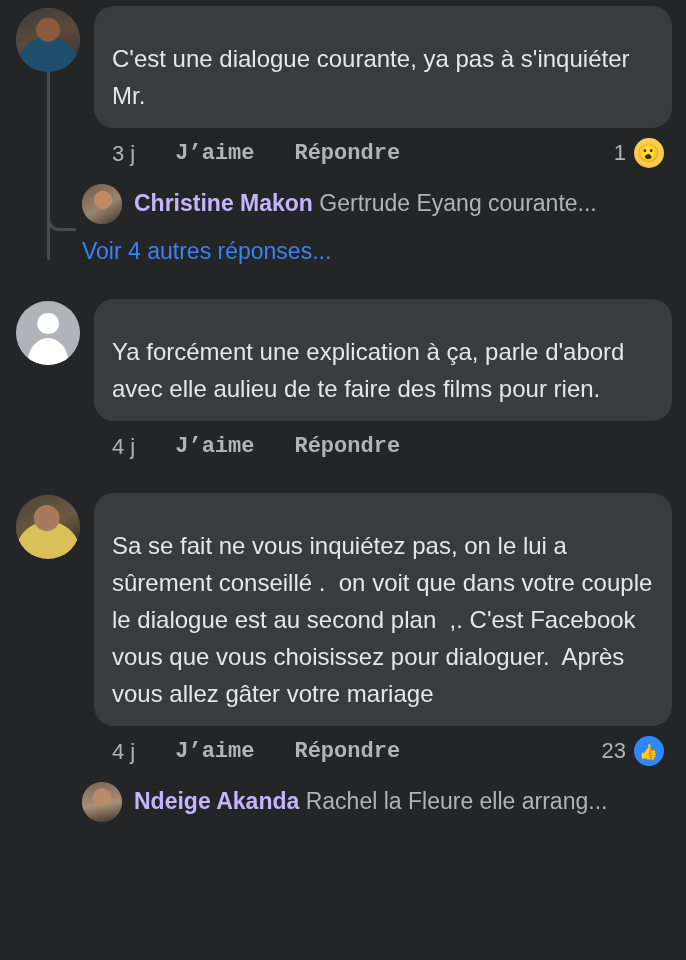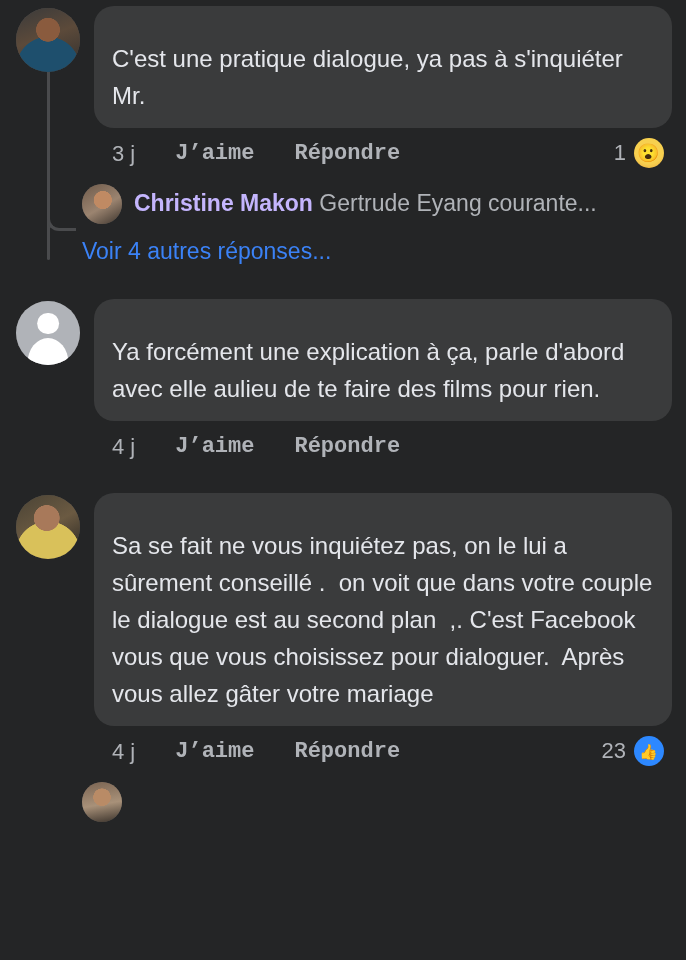--- a/index.html
+++ b/index.html
@@ -241,21 +241,21 @@
   <div class="comment" style="padding-top:6px;">
     <div class="thread-line" style="left:47px; top:70px; height:190px;"></div>
     <div class="thread-elbow" style="left:47px; top:198px;"></div>
 
     <div class="avatar">
       <div class="photo-a"></div>
     </div>
     <div class="body">
       <div class="bubble bubble-full">
         <div class="author">&nbsp;</div>
-        <div class="text">C'est une pratique dialogue, ya pas à s'inquiéter Mr.</div>
+        <div class="text">C'est une dialogue courante, ya pas à s'inquiéter Mr.</div>
       </div>
       <div class="actions">
         <span class="action">3 j</span>
         <span class="action bold">J’aime</span>
         <span class="action bold">Répondre</span>
         <span class="reactions">
           <span class="react-count">1</span>
           <span class="react-pill react-wow">😮</span>
         </span>
       </div>
@@ -316,15 +316,21 @@
           <span class="react-pill react-like">👍</span>
         </span>
       </div>
     </div>
   </div>
 
   <div class="reply">
     <div class="avatar small">
       <div class="photo-d"></div>
     </div>
+    <div class="body">
+      <div class="reply-line">
+        <span class="reply-name">Ndeige Akanda</span>
+        <span>Rachel la Fleure elle arrang...</span>
+      </div>
+    </div>
   </div>
 
 </div>
 
 </body></html>

